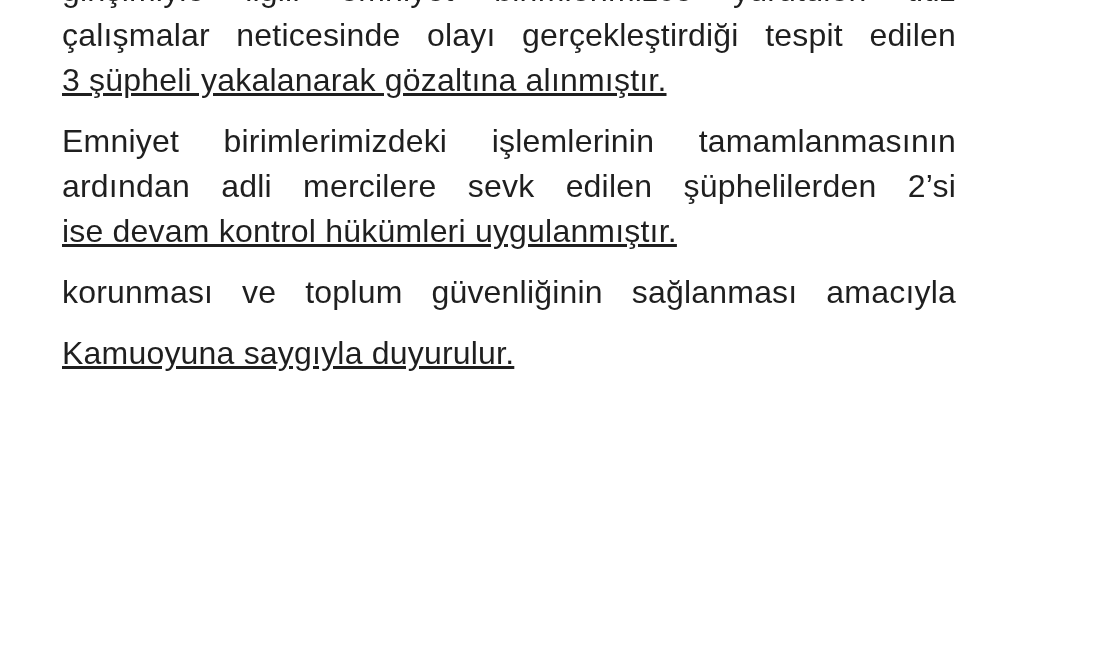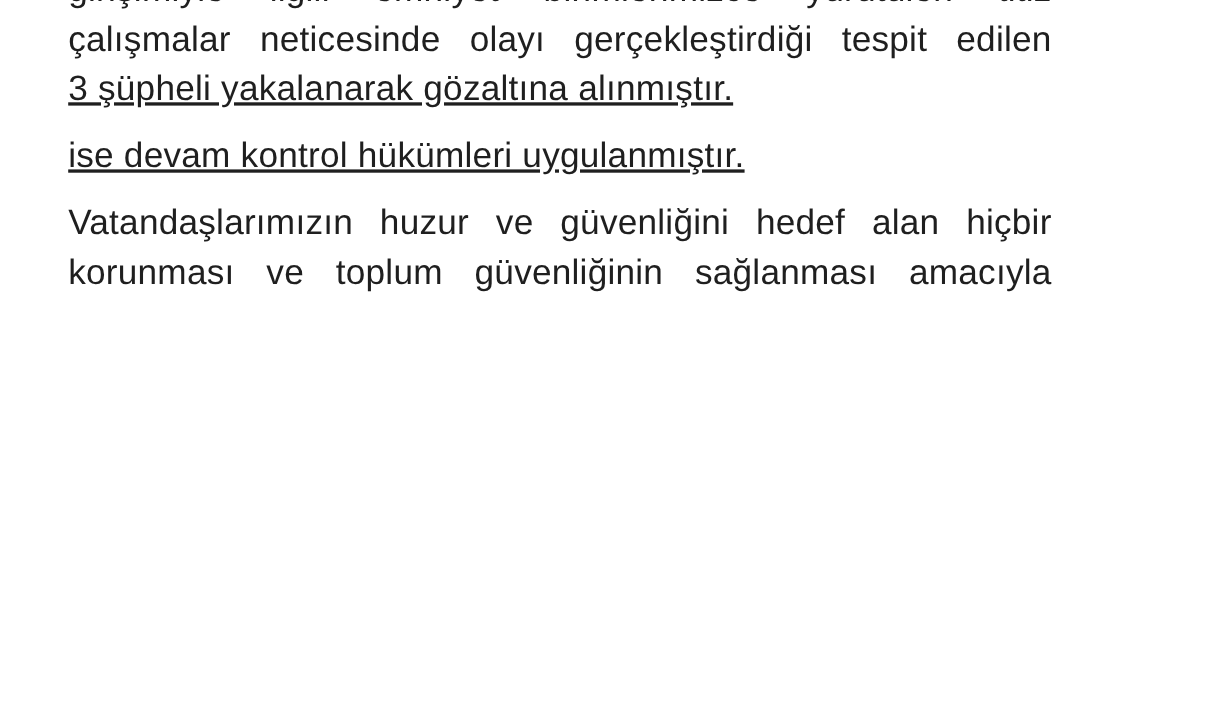--- a/index.html
+++ b/index.html
@@ -48,22 +48,26 @@
 
 <div class="doc">
 
   <div class="para para--clipped-top">
     <div class="line">girişimiyle ilgili emniyet birimlerimizce yürütülen titiz</div>
     <div class="line">çalışmalar neticesinde olayı gerçekleştirdiği tespit edilen</div>
     <div class="line line--last">3 şüpheli yakalanarak gözaltına alınmıştır.</div>
   </div>
 
   <div class="para">
+    <div class="line">Emniyet birimlerimizdeki işlemlerinin tamamlanmasının</div>
+    <div class="line">ardından adli mercilere sevk edilen şüphelilerden 2’si</div>
     <div class="line line--last">ise devam kontrol hükümleri uygulanmıştır.</div>
   </div>
 
   <div class="para">
-    <div class="line">Vatandaşlarımızın huzur ve güvenliğini hedef alan hiçbir</div>
     <div class="line">korunması ve toplum güvenliğinin sağlanması amacıyla</div>
   </div>
 
+  <div class="para">
+    <div class="line line--last">Kamuoyuna saygıyla duyurulur.</div>
+  </div>
 
 </div>
 
 </body></html>

